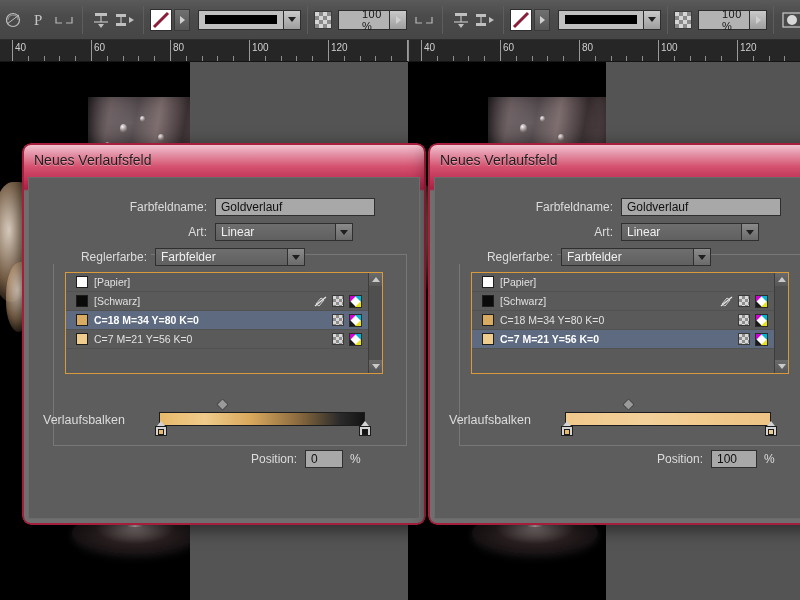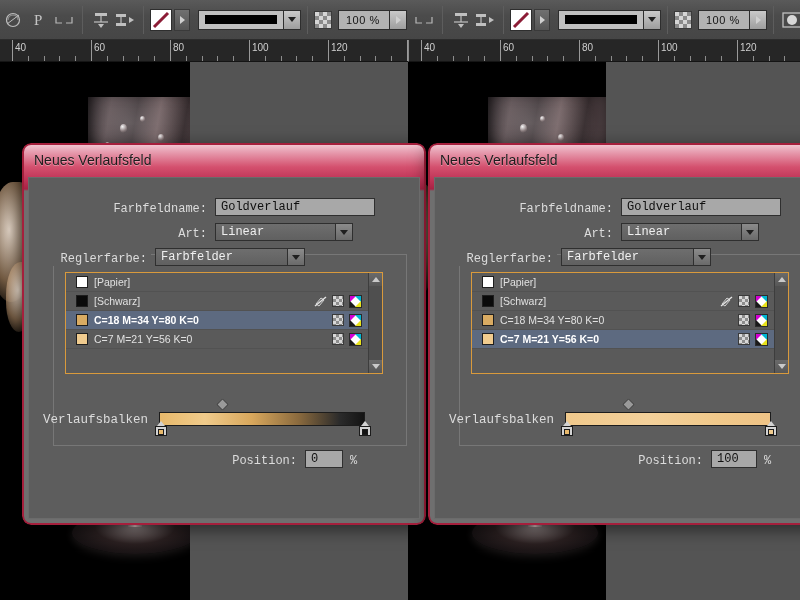--- a/index.html
+++ b/index.html
@@ -91,21 +91,21 @@
     border: 1px solid #2e2e2e; border-left: none;
     display: flex; align-items: center; justify-content: center;
   }
   .zoom-combo { display: flex; align-items: center; flex: none; margin-left: 6px; }
   .zoom-box {
     width: 52px; height: 20px;
     background: #b3b3b3;
     border: 1px solid #2e2e2e;
     color: #141414;
     font-size: 11px;
-    display: flex; align-items: center; padding-left: 7px;
+    display: flex; align-items: center; padding-left: 23px;
     letter-spacing: .5px;
   }
   .checker {
     width: 18px; height: 18px;
     background-image:
       linear-gradient(45deg, #8a8a8a 25%, transparent 25%, transparent 75%, #8a8a8a 75%),
       linear-gradient(45deg, #8a8a8a 25%, #d5d5d5 25%, #d5d5d5 75%, #8a8a8a 75%);
     background-size: 8px 8px;
     background-position: 0 0, 4px 4px;
     border: 1px solid #3a3a3a;
@@ -212,23 +212,22 @@
   }
   .dlg-body {
     position: absolute;
     left: 6px; right: 6px; top: 34px; bottom: 6px;
     background: #5d5d5d;
     border: 1px solid #6b6b6b;
     z-index: 3;
   }
 
   .row {
-    display: flex; align-items: flex-end;
-    position: absolute;
-    font-family: Liberation Mono, monospace;
+    display: flex; align-items: center;
+    position: absolute;
   }
   .lbl {
     font-size: 12px; color: #dcdcdc;
     text-align: right;
     white-space: nowrap;
   }
   .text-input {
     background: #a8a8a8;
     border: 1px solid #2f2f2f;
     height: 18px;

